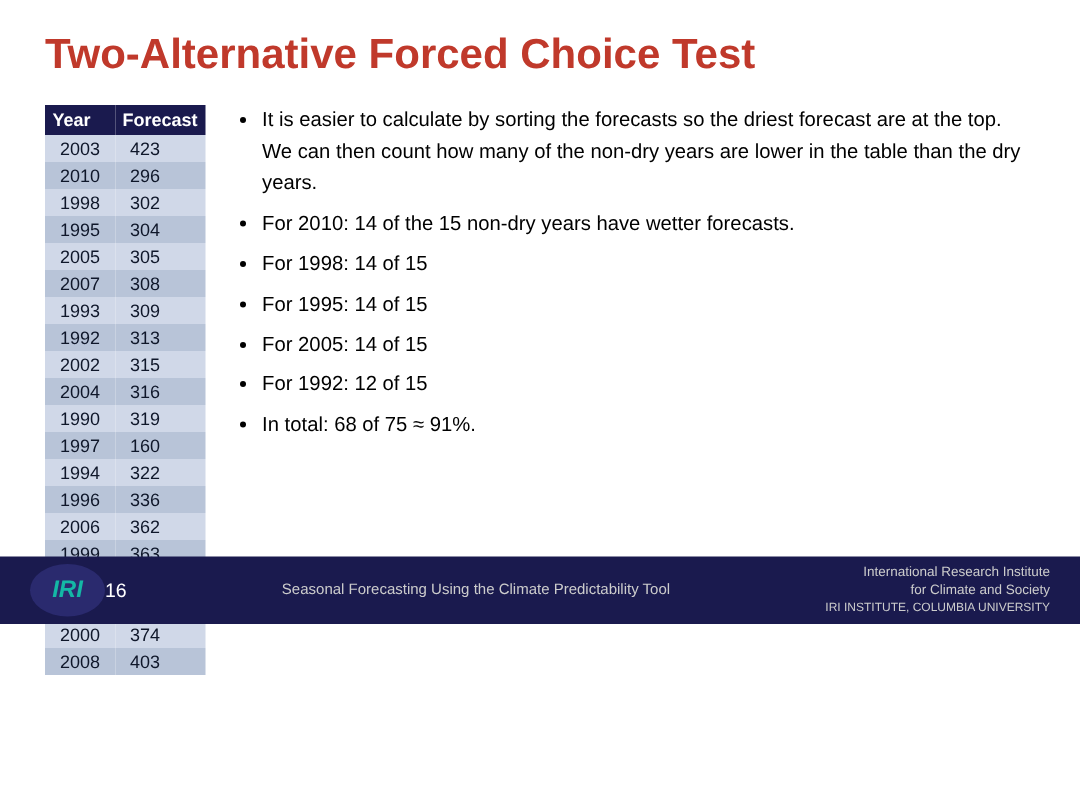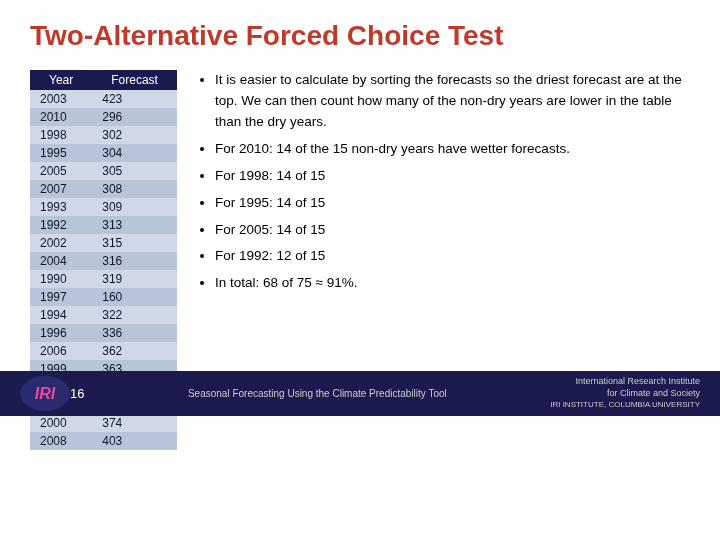--- a/index.html
+++ b/index.html
@@ -33,23 +33,23 @@
     }
     table {
       border-collapse: collapse;
       font-size: 12px;
     }
     table thead tr {
       background-color: #1a1a4e;
       color: #ffffff;
     }
     table thead th {
-      padding: 3px 19px;
+      padding: 3px 5px;
       text-align: left;
-      font-weight: normal;
+      font-weight: bold;
     }
     table tbody tr:nth-child(odd) {
       background-color: #d0d8e8;
     }
     table tbody tr:nth-child(even) {
       background-color: #b8c4d8;
     }
     table tbody td {
       padding: 2px 10px;
       text-align: left;
@@ -84,21 +84,21 @@
       width: 50px;
       height: 35px;
       border-radius: 50%;
       background: #2a2a6e;
       display: flex;
       align-items: center;
       justify-content: center;
       overflow: hidden;
     }
     .footer-logo-text {
-      color: #ec4899;
+      color: #14b8a6;
       font-size: 16px;
       font-style: italic;
       font-weight: bold;
       text-align: center;
     }
     .footer-page {
       color: #ffffff;
       font-size: 13px;
     }
     .footer-subtitle {

